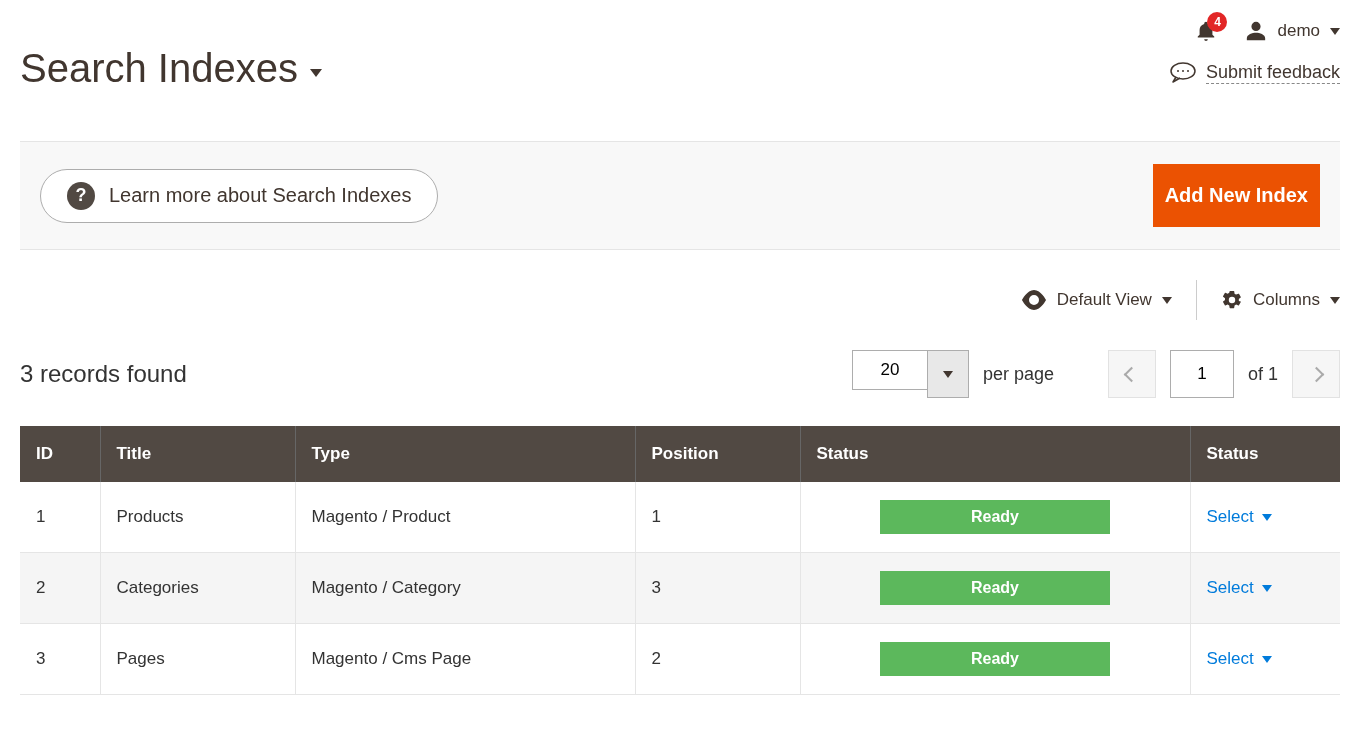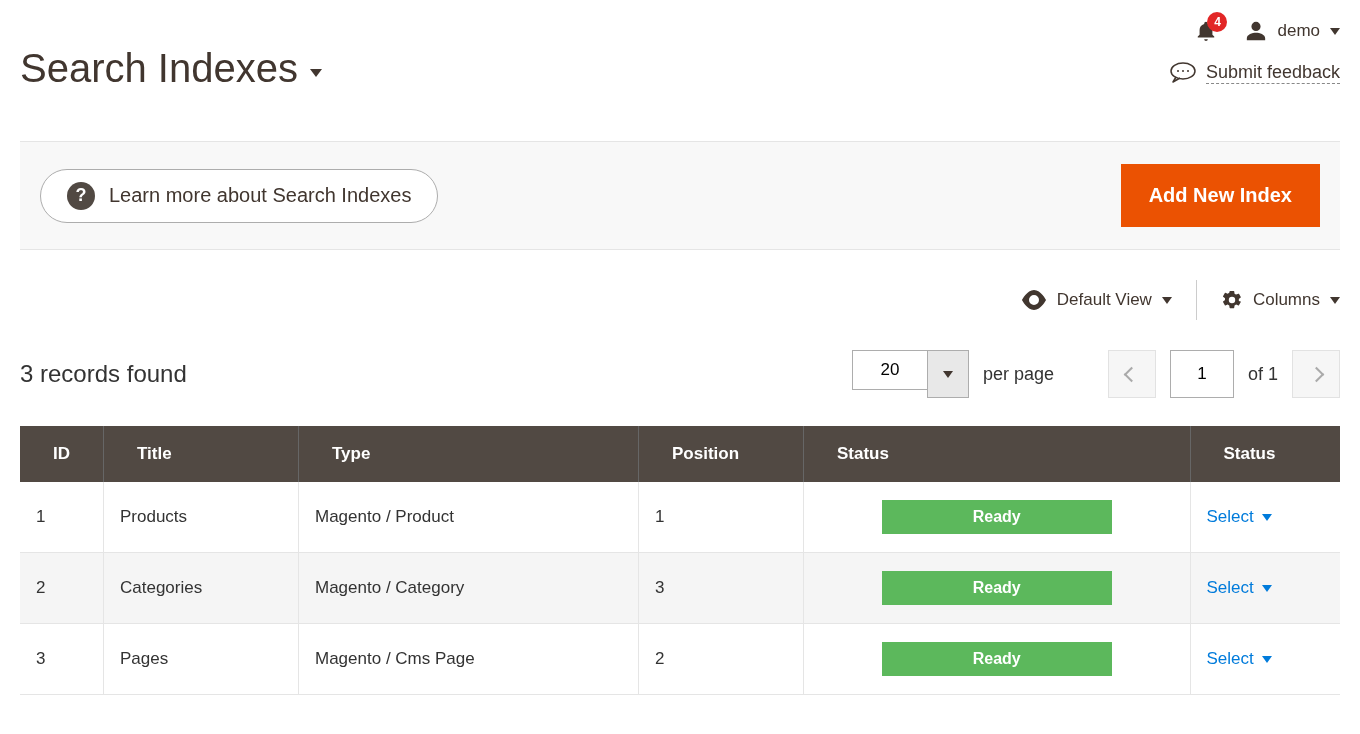--- a/index.html
+++ b/index.html
@@ -17,42 +17,42 @@
 .user-icon { width: 22px; height: 22px; fill: #41362f; }
 .user-name { color: #41362f; font-size: 17px; }
 .caret-down { width: 0; height: 0; border-left: 5px solid transparent; border-right: 5px solid transparent; border-top: 7px solid #41362f; }
 .feedback-wrap { display: flex; align-items: center; gap: 10px; justify-content: flex-end; cursor: pointer; }
 .feedback-icon { width: 26px; height: 22px; fill: none; stroke: #41362f; stroke-width: 1.5; }
 .feedback-text { color: #41362f; border-bottom: 1px dashed #888; font-size: 18px; }
 .action-bar { margin: 40px 20px 0 20px; background: #f8f8f8; border: 1px solid #e5e5e5; border-left: none; border-right: none; padding: 22px 20px; display: flex; justify-content: space-between; align-items: center; }
 .learn-pill { display: flex; align-items: center; gap: 14px; border: 1px solid #adadad; border-radius: 30px; padding: 12px 26px; background: #fff; cursor: pointer; }
 .q-circle { width: 28px; height: 28px; border-radius: 50%; background: #514943; color: #fff; display: flex; align-items: center; justify-content: center; font-weight: bold; font-size: 18px; }
 .learn-text { font-size: 20px; color: #41362f; }
-.add-btn { background: #eb5202; color: #fff; border: none; padding: 20px 28px; font-size: 20px; font-weight: 600; cursor: pointer; }
+.add-btn { background: #eb5202; color: #fff; border: none; padding: 20px 12px; font-size: 20px; font-weight: 600; cursor: pointer; }
 .toolbar { margin: 30px 20px 0 20px; display: flex; justify-content: flex-end; align-items: center; gap: 24px; }
 .tool-item { display: flex; align-items: center; gap: 10px; cursor: pointer; color: #41362f; font-size: 17px; }
 .eye-icon { width: 26px; height: 20px; fill: #41362f; }
 .gear-icon { width: 22px; height: 22px; fill: #41362f; }
 .tool-caret { width: 0; height: 0; border-left: 5px solid transparent; border-right: 5px solid transparent; border-top: 7px solid #41362f; }
 .divider { width: 1px; height: 40px; background: #ccc; }
 .pager-bar { margin: 30px 20px 0 20px; display: flex; justify-content: space-between; align-items: center; }
 .records-text { font-size: 24px; color: #333; }
 .pager-right { display: flex; align-items: center; gap: 14px; }
 .per-page-input { width: 76px; height: 40px; border: 1px solid #adadad; text-align: center; font-size: 17px; }
 .per-page-dd { width: 42px; height: 48px; border: 1px solid #adadad; background: #e8e8e8; display: flex; align-items: center; justify-content: center; cursor: pointer; margin-left: -1px; }
 .per-page-label { font-size: 18px; color: #333; margin-right: 40px; }
 .page-btn { width: 48px; height: 48px; border: 1px solid #ccc; background: #efefef; display: flex; align-items: center; justify-content: center; cursor: pointer; }
 .page-btn.disabled { opacity: 0.55; cursor: default; }
 .page-input { width: 64px; height: 48px; border: 1px solid #adadad; text-align: center; font-size: 17px; }
 .of-text { font-size: 18px; color: #333; }
 .arrow-left, .arrow-right { width: 11px; height: 11px; border-top: 2px solid #666; border-right: 2px solid #666; }
 .arrow-left { transform: rotate(-135deg); }
 .arrow-right { transform: rotate(45deg); }
 table { width: calc(100% - 40px); margin: 28px 20px 0 20px; border-collapse: collapse; }
-thead th { background: #514943; color: #fff; text-align: left; padding: 18px 33px; font-weight: 600; font-size: 17px; border-right: 1px solid #666; }
+thead th { background: #514943; color: #fff; text-align: left; padding: 18px 16px; font-weight: 600; font-size: 17px; border-right: 1px solid #666; }
 thead th:last-child { border-right: none; }
 tbody td { padding: 18px 16px; font-size: 17px; color: #333; border-right: 1px solid #e5e5e5; border-bottom: 1px solid #e5e5e5; }
 tbody tr:nth-child(even) { background: #f5f5f5; }
 tbody td:last-child { border-right: none; }
 .status-pill { background: #5cb85c; color: #fff; padding: 8px 0; text-align: center; font-weight: 600; font-size: 16px; width: 230px; margin: 0 auto; display: block; }
 .select-link { color: #007bdb; cursor: pointer; display: flex; align-items: center; gap: 8px; font-size: 17px; }
 .select-caret { width: 0; height: 0; border-left: 5px solid transparent; border-right: 5px solid transparent; border-top: 7px solid #007bdb; }
 .col-id { width: 80px; }
 .col-title { width: 195px; }
 .col-type { width: 340px; }

